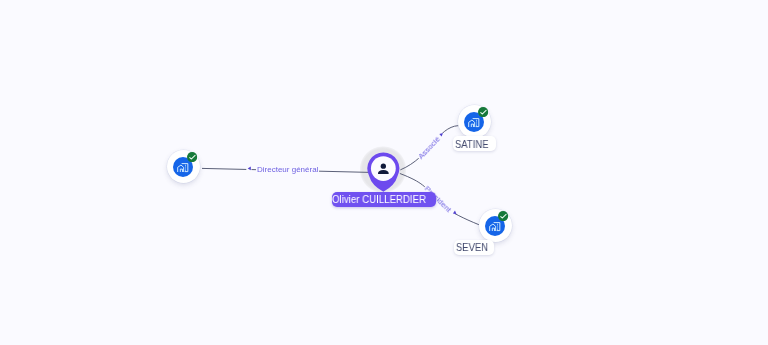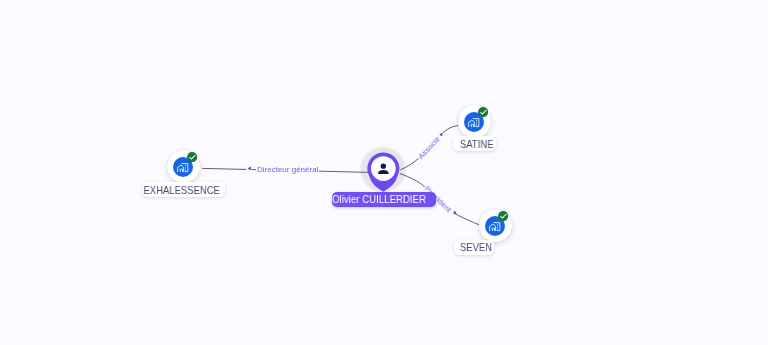--- a/index.html
+++ b/index.html
@@ -6,21 +6,21 @@
   body{width:768px;height:345px;background:#fafaff;font-family:"Liberation Sans",sans-serif;overflow:hidden;}
   #stage{position:relative;width:768px;height:345px;background:#fafaff;}
   svg.layer{position:absolute;left:0;top:0;width:768px;height:345px;z-index:1;}
   svg.arrows{z-index:2;}
   .co-node{position:absolute;z-index:3;width:33px;height:33px;}
   .co-disc{position:absolute;left:0;top:0;width:33px;height:33px;border-radius:50%;background:#fff;
            box-shadow:0 2px 5px rgba(60,64,120,.17), 0 0 0 .5px rgba(205,210,235,.45);}
   .co-icon{position:absolute;left:6px;top:7px;width:20px;height:20px;}
   .co-badge{position:absolute;left:19.4px;top:1.8px;width:10.2px;height:10.2px;}
   .lbl{position:absolute;z-index:4;background:#fff;border-radius:5px;height:14.7px;
-       display:flex;align-items:center;justify-content:flex-end;
+       display:flex;align-items:center;justify-content:flex-start;
        font-size:10.6px;color:#434a6e;white-space:nowrap;
        box-shadow:0 1px 3px rgba(60,64,120,.18);
        -webkit-font-smoothing:antialiased;}
   .lbl>span{display:block;will-change:transform;transform:scaleX(.895);transform-origin:center;}
   .plbl{position:absolute;z-index:4;background:#7051f0;border-radius:5px;height:15.4px;
         display:flex;align-items:center;justify-content:flex-end;padding-left:2.2px;box-sizing:border-box;
         font-size:10.75px;color:#fff;white-space:nowrap;box-shadow:0 1px 3px rgba(80,55,180,.28);
         -webkit-font-smoothing:antialiased;}
   .plbl>span{display:block;will-change:transform;transform:scaleX(.9);transform-origin:left center;}
   .halo{position:absolute;z-index:0;border-radius:50%;
@@ -68,23 +68,20 @@
 
   <div class="co-node" style="left:167.4px;top:150.3px">
     <div class="co-disc"></div>
     <svg class="co-icon" viewBox="0 0 20 20">
         <use href="#co-icon-g"></use>
       </svg>
     <svg class="co-badge" viewBox="0 0 10.2 10.2">
         <use href="#badge-g"></use>
       </svg>
   </div>
-  <div class="lbl" style="left:141.6px;top:182.2px;width:83.2px">
-      <span>EXHALESSENCE</span>
-    </div>
 
   <div class="co-node" style="left:458.2px;top:105.1px">
     <div class="co-disc"></div>
     <svg class="co-icon" viewBox="0 0 20 20">
         <use href="#co-icon-g"></use>
       </svg>
     <svg class="co-badge" viewBox="0 0 10.2 10.2">
         <use href="#badge-g"></use>
       </svg>
   </div>

